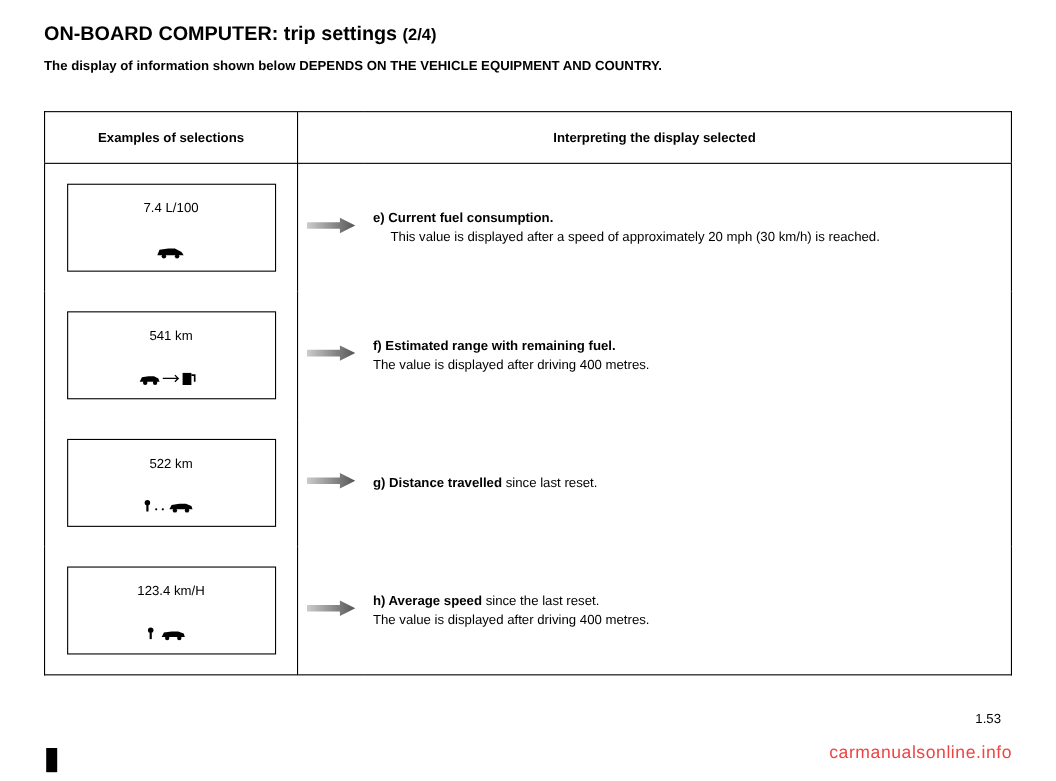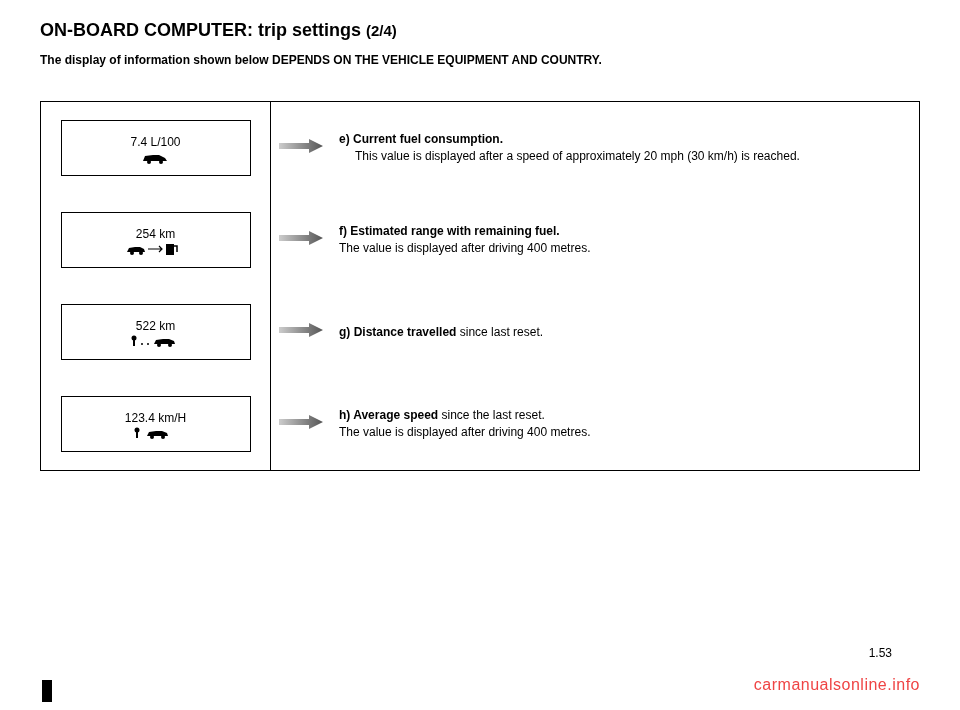--- a/index.html
+++ b/index.html
@@ -34,21 +34,21 @@
       vertical-align: middle;
       font-size: 12px;
       font-weight: bold;
       padding: 16px 6px;
       text-align: center;
     }
     .body-row td { padding: 10px 8px; vertical-align: middle; }
     .body-row .col-left { border-right: 1px solid #000; }
     .display-box {
       width: 190px;
-      height: 56px;
+      height: 80px;
       border: 1px solid #000;
       margin: 8px auto;
       position: relative;
       font-size: 12px;
       font-weight: normal;
       text-align: center;
       padding-top: 14px;
     }
     .display-box .icon-row {
       position: absolute;
@@ -67,21 +67,21 @@
       bottom: 16px;
       right: 40px;
       font-size: 16px;
       color: #ef4444;
       font-weight: normal;
       letter-spacing: 0.5px;
     }
     .page-num {
       position: absolute;
       bottom: 50px;
-      right: 68px;
+      right: 50px;
       font-size: 12px;
     }
     .black-bar {
       position: absolute;
       bottom: 8px;
       left: 42px;
       width: 10px;
       height: 22px;
       background: #000;
     }
@@ -92,20 +92,24 @@
 
 <div class="title">
   <span>ON-BOARD COMPUTER: trip settings</span>
   <span class="page-part">(2/4)</span>
 </div>
 
 <div class="subtitle">The display of information shown below DEPENDS ON THE VEHICLE EQUIPMENT AND COUNTRY.</div>
 
 <table class="main-table">
   <tbody>
+      <tr class="header-row">
+    <td class="col-left">Examples of selections</td>
+    <td class="col-right" colspan="2">Interpreting the display selected</td>
+  </tr>
 
   <tr class="body-row">
     <td class="col-left">
       <div class="display-box">
         <span>7.4 L/100</span>
         <div class="icon-row">
           <svg class="car-svg" width="30" height="14" viewBox="0 0 30 14">
                 <path d="M2 10 L4 5 L12 4 L18 4 L24 7 L26 10 Z" fill="#000"></path>
                 <circle cx="8" cy="11" r="2" fill="#000"></circle>
                 <circle cx="20" cy="11" r="2" fill="#000"></circle>
@@ -126,21 +130,21 @@
     </td>
     <td class="desc-cell">
       <b><span>e)</span> <span>Current fuel consumption.</span></b>
       <div class="justify" style="padding-left:16px">This value is displayed after a speed of approximately 20 mph (30 km/h) is reached.</div>
     </td>
   </tr>
 
   <tr class="body-row">
     <td class="col-left">
       <div class="display-box">
-        <span>254 km</span>
+        <span>541 km</span>
         <div class="icon-row">
           <svg class="car-svg" width="60" height="16" viewBox="0 0 60 16">
             <path d="M1 11 L3 7 L9 6 L14 6 L18 8 L19 11 Z" fill="#000"></path>
                 <circle cx="6" cy="12" r="2" fill="#000"></circle>
                 <circle cx="15" cy="12" r="2" fill="#000"></circle>
             <path d="M22 8 L36 8 M33 5 L36 8 L33 11" stroke="#000" stroke-width="1.2" fill="none"></path>
             <rect x="40" y="3" width="8" height="11" fill="#000"></rect>
                 <path d="M48 5 L51 5 L51 11" stroke="#000" stroke-width="1.5" fill="none"></path>
           </svg>
         </div>

